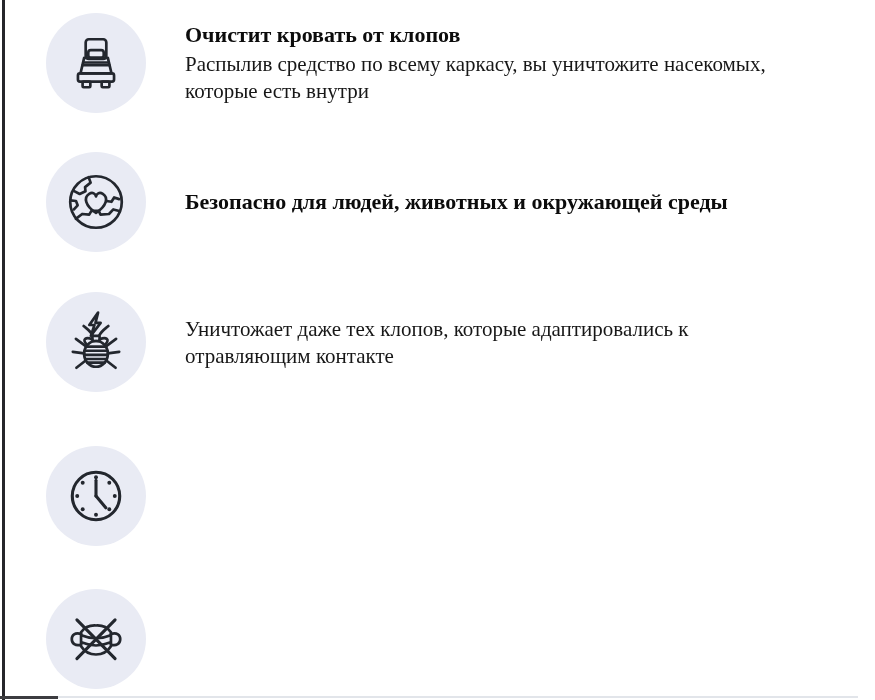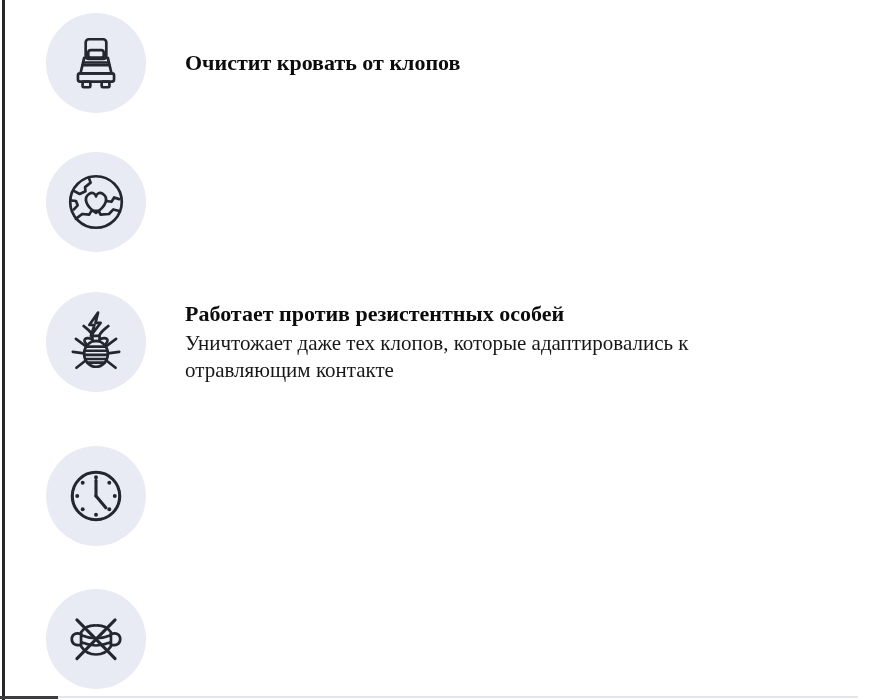--- a/index.html
+++ b/index.html
@@ -68,35 +68,38 @@
         <path d="M20.5,27 H43.5 L47,42 H17 Z"></path>
         <path d="M19.8,31.5 H44.2"></path>
         <path d="M19.2,34 H44.8"></path>
         <rect x="14.5" y="42" width="35" height="8" rx="2"></rect>
         <rect x="19" y="50" width="7.5" height="5.5" rx="1"></rect>
         <rect x="37.5" y="50" width="7.5" height="5.5" rx="1"></rect>
       </svg>
     </div>
     <div class="feature-text">
       <h3 class="feature-title">Очистит кровать от клопов</h3>
+      <p class="feature-desc">Распылив средство по всему каркасу, вы уничтожите насекомых,
+которые есть внутри</p>
     </div>
   </section>
 
   <section class="feature-row row-2">
     <div class="icon-circle">
       <svg width="66" height="66" viewBox="0 0 64 64">
         <circle cx="32" cy="32" r="25"></circle>
         <path d="M32,42.5 C21.5,35.8 19.8,27.6 25.4,24.1 C28.9,21.9 31.4,24.2 32,26.6 C32.6,24.2 35.1,21.9 38.6,24.1 C44.2,27.6 42.5,35.8 32,42.5 Z"></path>
         <path d="M24.8,7.9 L26.8,13.2 L21.4,17.6 L21.8,21.6 L16.2,24.2 L10.4,21.2"></path>
         <path d="M7.2,30.5 L12.6,31 L14.2,35.2 L10.6,39.2"></path>
         <path d="M12.4,48.3 L18.6,43.6 L25.4,44.2 L27.6,40.6 L34.6,40.6 L36.4,44.2 L44.6,43.6 L48.8,39.2 L54.6,40.8"></path>
         <path d="M42,31 L47,31.8 L49.6,27.6 L54.4,29.2"></path>
       </svg>
     </div>
     <div class="feature-text">
+      <h3 class="feature-title">Безопасно для людей, животных и окружающей среды</h3>
     </div>
   </section>
 
   <section class="feature-row row-3">
     <div class="icon-circle">
       <svg width="66" height="66" viewBox="0 0 64 64">
         <path d="M34,3.5 L25.5,15.5 L30.5,15.5 L27,26 L36.5,13.5 L31.5,13.5 Z"></path>
         <rect x="28.5" y="26" width="7" height="5" rx="1"></rect>
         <path d="M29,26 C27,21.5 23.5,19.5 20,16.5"></path>
         <path d="M35,26 C37,21.5 40.5,19.5 44,16.5"></path>
@@ -110,21 +113,20 @@
         <path d="M23.6,52 H40.4"></path>
         <path d="M22,36 L12.5,29"></path>
         <path d="M20.6,43 L9.5,41.5"></path>
         <path d="M22,50 L13,57"></path>
         <path d="M42,36 L51.5,29"></path>
         <path d="M43.4,43 L54.5,41.5"></path>
         <path d="M42,50 L51,57"></path>
       </svg>
     </div>
     <div class="feature-text">
-      <h3 class="feature-title">Работает против резистентных особей</h3>
       <p class="feature-desc">Уничтожает даже тех клопов, которые адаптировались к
 отравляющим контакте</p>
     </div>
   </section>
 
   <section class="feature-row row-4">
     <div class="icon-circle">
       <svg width="66" height="66" viewBox="0 0 64 64">
         <circle cx="32" cy="32" r="23" stroke-width="3"></circle>
         <circle cx="32" cy="13.8" r="1.9" fill="#23272e" stroke="none"></circle>

